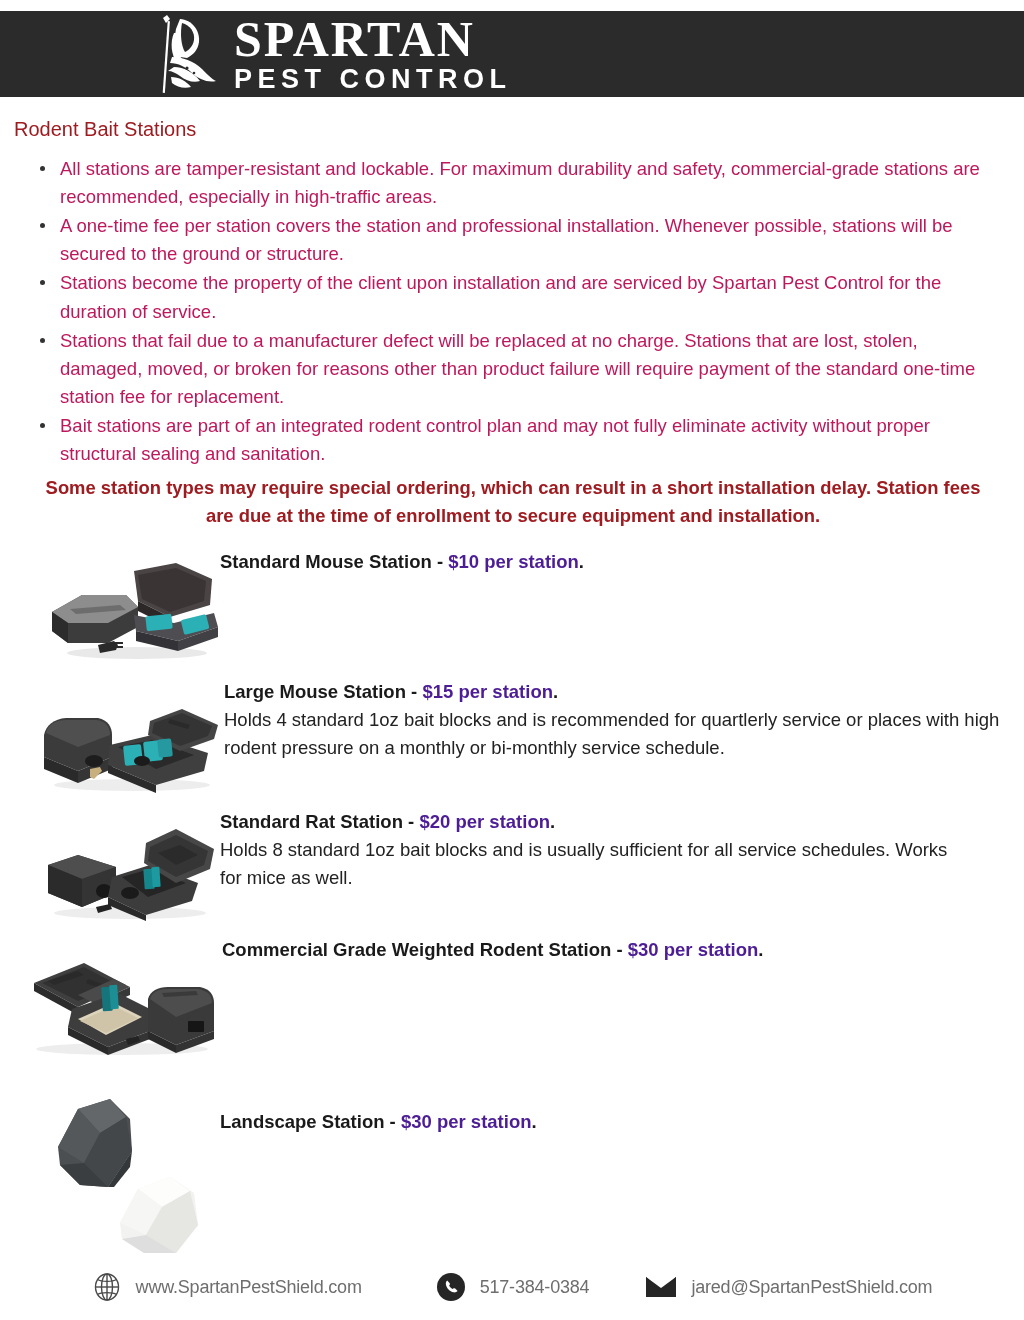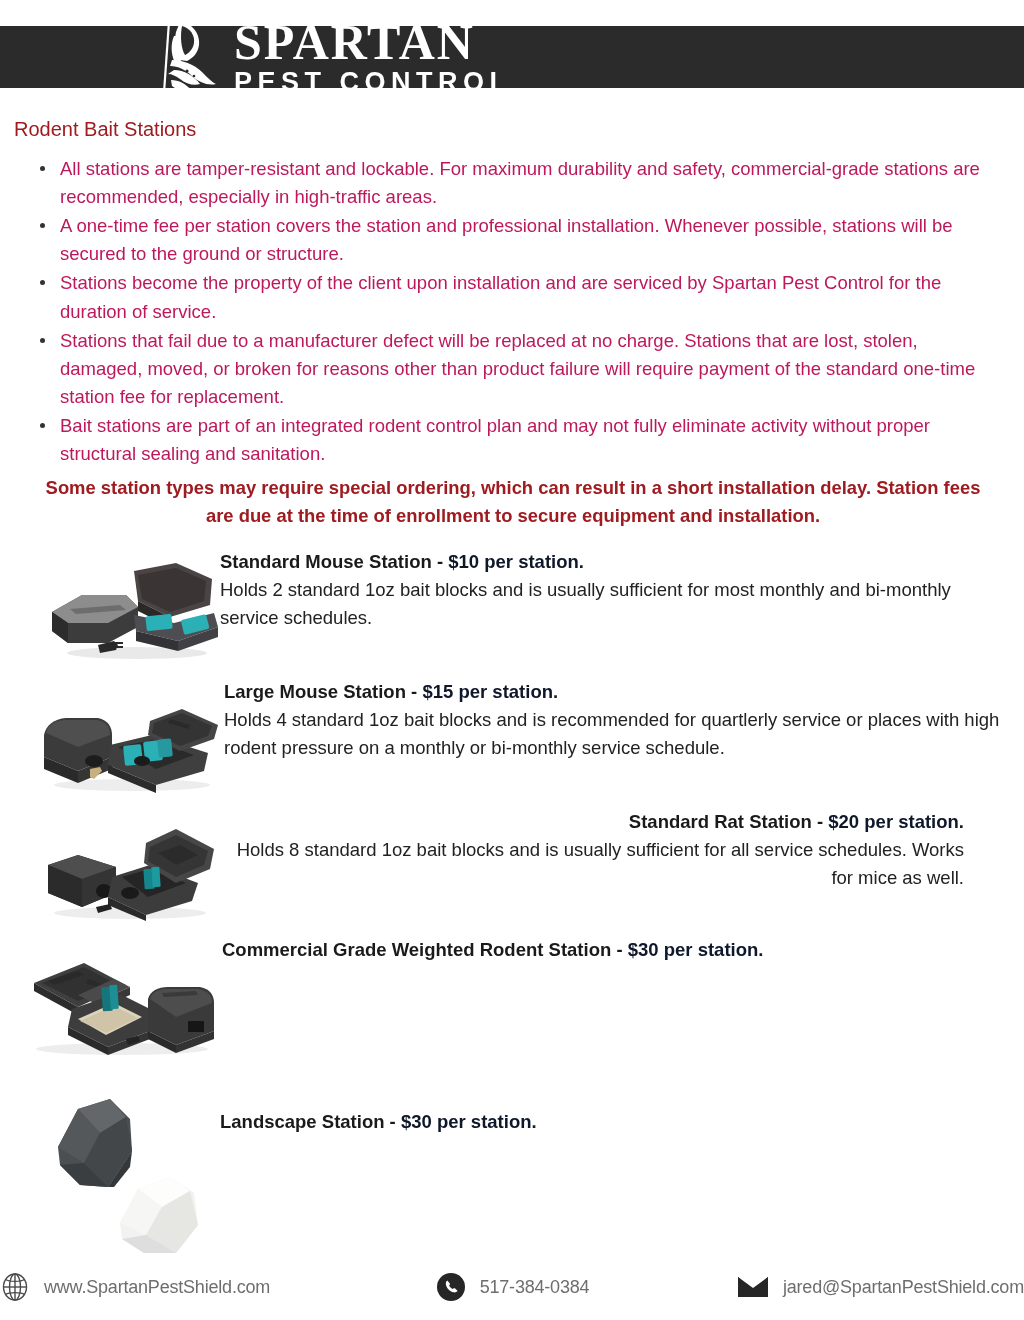--- a/index.html
+++ b/index.html
@@ -13,24 +13,24 @@
     height: 1320px;
     font-family: "Liberation Sans", sans-serif;
     color: #222222;
     overflow: hidden;
     position: relative;
   }
 
   
   .header-bar {
     position: absolute;
-    top: 26px;
+    top: 11px;
     left: 0;
     width: 1024px;
-    height: 62px;
+    height: 86px;
     background: #2b2b2b;
     display: flex;
     align-items: center;
   }
   .logo-wrap {
     display: flex;
     align-items: center;
     margin-left: 150px;
   }
   .logo-mark {
@@ -138,42 +138,42 @@
     padding-top: 4px;
   }
   .product-title {
     font-size: 18.5px;
     font-weight: bold;
     color: #1a1a1a;
     line-height: 1.45;
     margin: 0;
   }
   .price {
-    color: #0f172a;
+    color: #4c1d95;
     font-weight: bold;
   }
   .product-desc {
     font-size: 18.5px;
     line-height: 1.55;
     color: #222222;
     margin: 0;
   }
 
   
   .pimg { display: block; }
 
   
   .footer {
     position: absolute;
     bottom: 18px;
     left: 0;
     width: 1024px;
     display: flex;
     align-items: center;
-    justify-content: space-between;
+    justify-content: center;
     gap: 0;
   }
   .fitem {
     display: flex;
     align-items: center;
     font-size: 18px;
     color: #6e6e6e;
     font-family: "Liberation Sans", sans-serif;
   }
   .fitem .ftxt { margin-left: 14px; letter-spacing: -0.2px; }
@@ -246,21 +246,20 @@
         <rect x="104" y="58" width="26" height="15" rx="2" fill="#2bb0b6" transform="rotate(-6 117 65)"></rect>
         <rect x="140" y="60" width="26" height="15" rx="2" fill="#2bb0b6" transform="rotate(-14 153 67)"></rect>
 
         <path d="M56 88 L72 84 L76 88 L74 93 L58 96 Z" fill="#2a2a2a"></path>
         <rect x="72" y="85" width="9" height="2" fill="#2a2a2a"></rect>
         <rect x="72" y="89" width="9" height="2" fill="#2a2a2a"></rect>
       </svg>
     </div>
     <div class="product-text" style="padding-right:40px;">
       <p class="product-title"><span>Standard Mouse Station</span><span> - </span><span class="price">$10 per station</span><span>.</span></p>
-      <p class="product-desc">Holds 2 standard 1oz bait blocks and is usually sufficient for most monthly and bi-monthly service schedules.</p>
     </div>
   </div>
 
   <div class="product" style="height:130px;">
     <div class="product-img" style="width:224px;padding-left:32px;padding-top:20px;">
       <svg class="pimg" width="190" height="100" viewBox="0 0 190 100" aria-hidden="true">
         <ellipse cx="100" cy="90" rx="78" ry="6" fill="#ededed"></ellipse>
 
         <path d="M12 40 C14 30 22 24 34 23 L66 23 C76 25 80 32 80 40 L80 62 L46 76 L12 62 Z" fill="#3b3b3b"></path>
         <path d="M14 38 C16 29 24 25 34 25 L64 25 C74 26 78 32 78 40 L46 52 Z" fill="#4f4f4f"></path>
@@ -284,21 +283,21 @@
         <path d="M58 74 L68 72 L70 76 L62 84 L58 82 Z" fill="#c8b07e"></path>
         <ellipse cx="110" cy="66" rx="8" ry="5" fill="#1b1b1b"></ellipse>
       </svg>
     </div>
     <div class="product-text" style="">
       <p class="product-title"><span>Large Mouse Station</span><span> - </span><span class="price">$15 per station</span><span>.</span></p>
       <p class="product-desc">Holds 4 standard 1oz bait blocks and is recommended for quartlerly service or places with high rodent pressure on a monthly or bi-monthly service schedule.</p>
     </div>
   </div>
 
-  <div class="product" style="height:125px;text-align:right;">
+  <div class="product" style="height:125px;">
     <div class="product-img" style="width:220px;padding-left:34px;padding-top:16px;">
       <svg class="pimg" width="186" height="102" viewBox="0 0 186 102" aria-hidden="true">
         <ellipse cx="96" cy="92" rx="76" ry="6" fill="#ededed"></ellipse>
 
         <path d="M14 44 L44 34 L82 46 L82 72 L48 86 L14 72 Z" fill="#3a3a3a"></path>
         <path d="M14 44 L44 34 L82 46 L48 58 Z" fill="#4e4e4e"></path>
         <path d="M14 44 L48 58 L48 86 L14 72 Z" fill="#2b2b2b"></path>
         <path d="M48 58 L82 46 L82 72 L48 86 Z" fill="#343434"></path>
         <ellipse cx="70" cy="70" rx="8" ry="7" fill="#181818"></ellipse>
 

